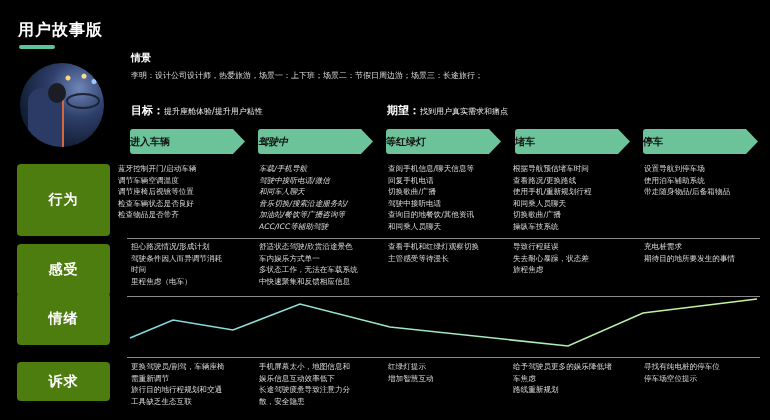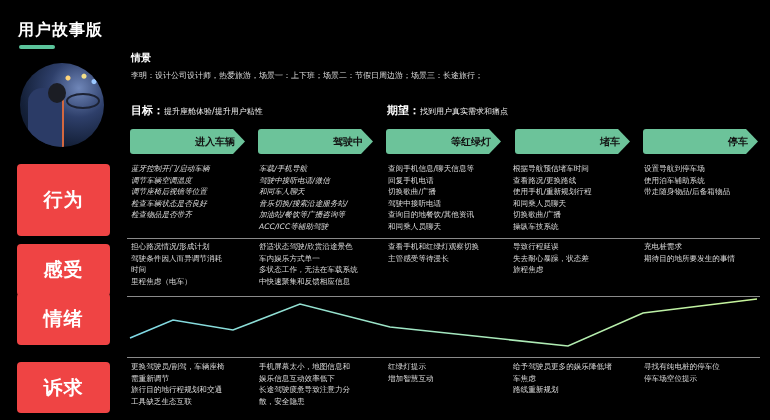--- a/index.html
+++ b/index.html
@@ -16,24 +16,24 @@
   .avatar .lights { position: absolute; left: 40px; top: 6px; width: 40px; height: 18px; background:
         radial-gradient(circle at 20% 50%, #ffd57a 0 2px, transparent 3px),
         radial-gradient(circle at 60% 40%, #f3e08a 0 2px, transparent 3px),
         radial-gradient(circle at 85% 70%, #9cc8ff 0 2px, transparent 3px); }
   .section-h { font-size: 10px; font-weight: bold; color: #fff; }
   .scene-text { font-size: 8px; color: #ddd; }
   .goal-label { font-size: 11px; font-weight: bold; color: #fff; }
   .goal-text { font-size: 8px; color: #eee; }
   .stage { top: 129px; height: 25px; width: 115px; }
   .stage svg { position: absolute; left: 0; top: 0; }
-  .stage span { position: absolute; left: 0; top: 0; width: 105px; height: 25px; line-height: 25px; text-align: right;
+  .stage span { position: absolute; left: 0; top: 0; width: 105px; height: 25px; line-height: 25px; text-align: left;
                 font-size: 10px; color: #111; font-weight: bold; }
-  .row-label { left: 17px; width: 93px; background: #ef4444; border-radius: 4px; display: flex; align-items: center; justify-content: center;
-               color: #fff; font-size: 19px; font-weight: bold; letter-spacing: 1px; }
+  .row-label { left: 17px; width: 93px; background: #4d7c0f; border-radius: 4px; display: flex; align-items: center; justify-content: center;
+               color: #fff; font-size: 14px; font-weight: bold; letter-spacing: 1px; }
   .divider { left: 127px; width: 633px; height: 1px; background: #8a8a8a; }
   .cell { font-size: 7.6px; line-height: 11.6px; color: #dcdcdc; white-space: nowrap; }
   .cell div { height: 11.6px; }
 </style>
 </head>
 <body>
 
 <div class="abs title">用户故事版</div>
 <div class="abs title-bar"></div>
 
@@ -53,21 +53,21 @@
 <div class="abs" style="left:387px; top:99px;">
   <span class="goal-label">期望：</span><span class="goal-text">找到用户真实需求和痛点</span>
 </div>
 
 <div class="abs stage" style="left:130px;">
   <svg width="115" height="25">
       <path d="M3 0 H103 L115 12.5 L103 25 H3 Q0 25 0 22 V3 Q0 0 3 0 Z" fill="#6cc39a"></path>
     </svg>
   <span>进入车辆</span>
 </div>
-<div class="abs stage" style="left:258px;">
+<div class="abs stage" style="left:258px;font-style:italic;">
   <svg width="115" height="25">
       <path d="M3 0 H103 L115 12.5 L103 25 H3 Q0 25 0 22 V3 Q0 0 3 0 Z" fill="#6cc39a"></path>
     </svg>
   <span>驾驶中</span>
 </div>
 <div class="abs stage" style="left:386px;">
   <svg width="115" height="25">
       <path d="M3 0 H103 L115 12.5 L103 25 H3 Q0 25 0 22 V3 Q0 0 3 0 Z" fill="#6cc39a"></path>
     </svg>
   <span>等红绿灯</span>
@@ -81,27 +81,27 @@
 <div class="abs stage" style="left:643px;">
   <svg width="115" height="25">
       <path d="M3 0 H103 L115 12.5 L103 25 H3 Q0 25 0 22 V3 Q0 0 3 0 Z" fill="#6cc39a"></path>
     </svg>
   <span>停车</span>
 </div>
 
 <div class="abs row-label" style="top:164px; height:72px;">行为</div>
 <div class="abs row-label" style="top:244px; height:52px;">感受</div>
 <div class="abs row-label" style="top:293px; height:52px;">情绪</div>
-<div class="abs row-label" style="top:362px; height:51px;">诉求</div>
+<div class="abs row-label" style="top:362px; height:39px;">诉求</div>
 
 <div class="abs divider" style="top:238px;"></div>
 <div class="abs divider" style="top:296px;"></div>
 <div class="abs divider" style="top:357px;"></div>
 
-<div class="abs cell" style="left:131px; top:163px;font-style:italic;">
+<div class="abs cell" style="left:118px; top:163px;">
   <div>蓝牙控制开门/启动车辆</div>
   <div>调节车辆空调温度</div>
   <div>调节座椅后视镜等位置</div>
   <div>检查车辆状态是否良好</div>
   <div>检查物品是否带齐</div>
 </div>
 <div class="abs cell" style="left:259px; top:163px;font-style:italic;">
   <div>车载/手机导航</div>
   <div>驾驶中接听电话/微信</div>
   <div>和同车人聊天</div>

